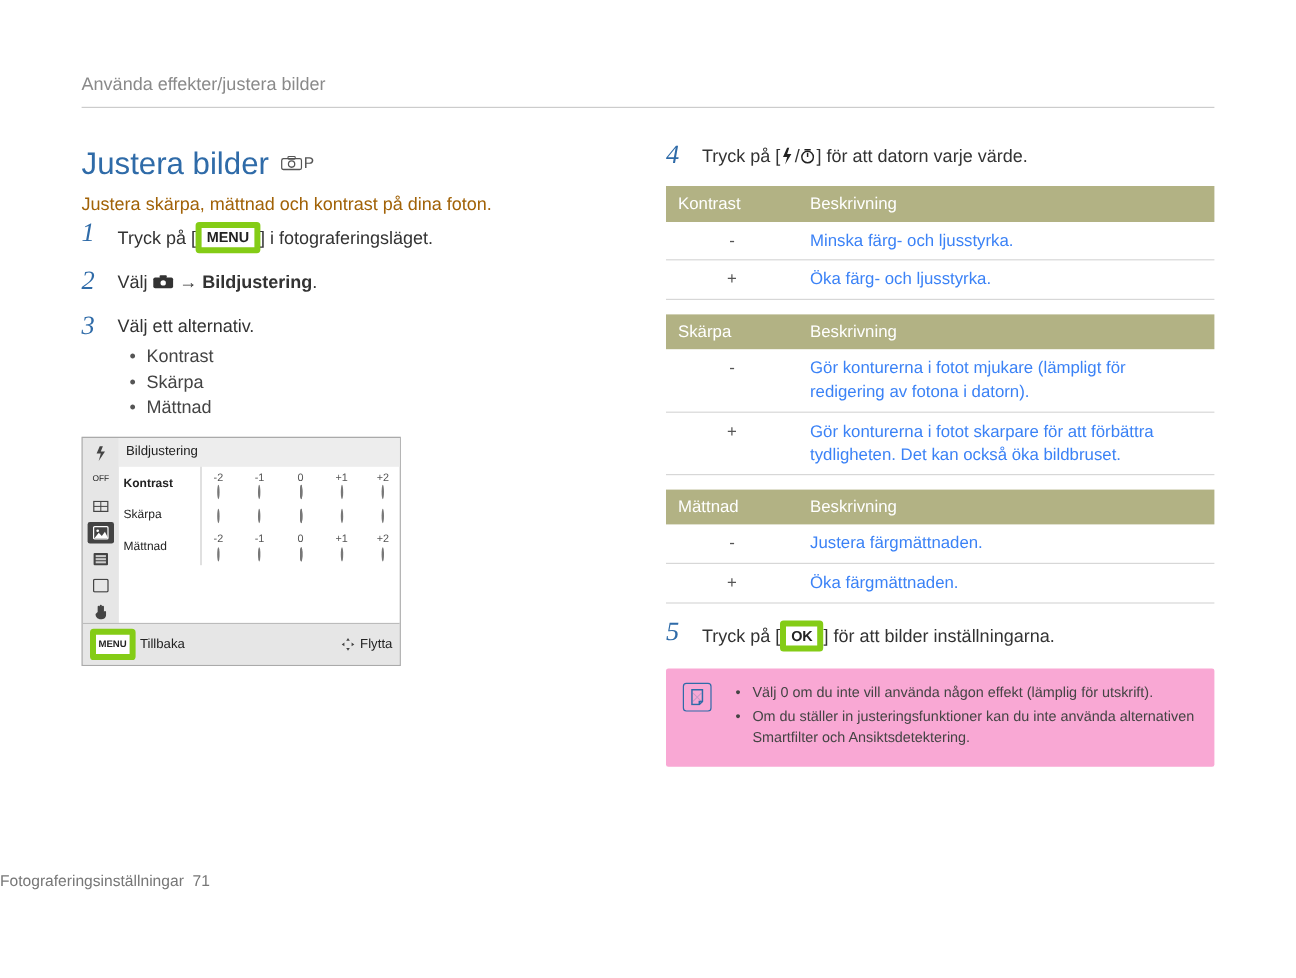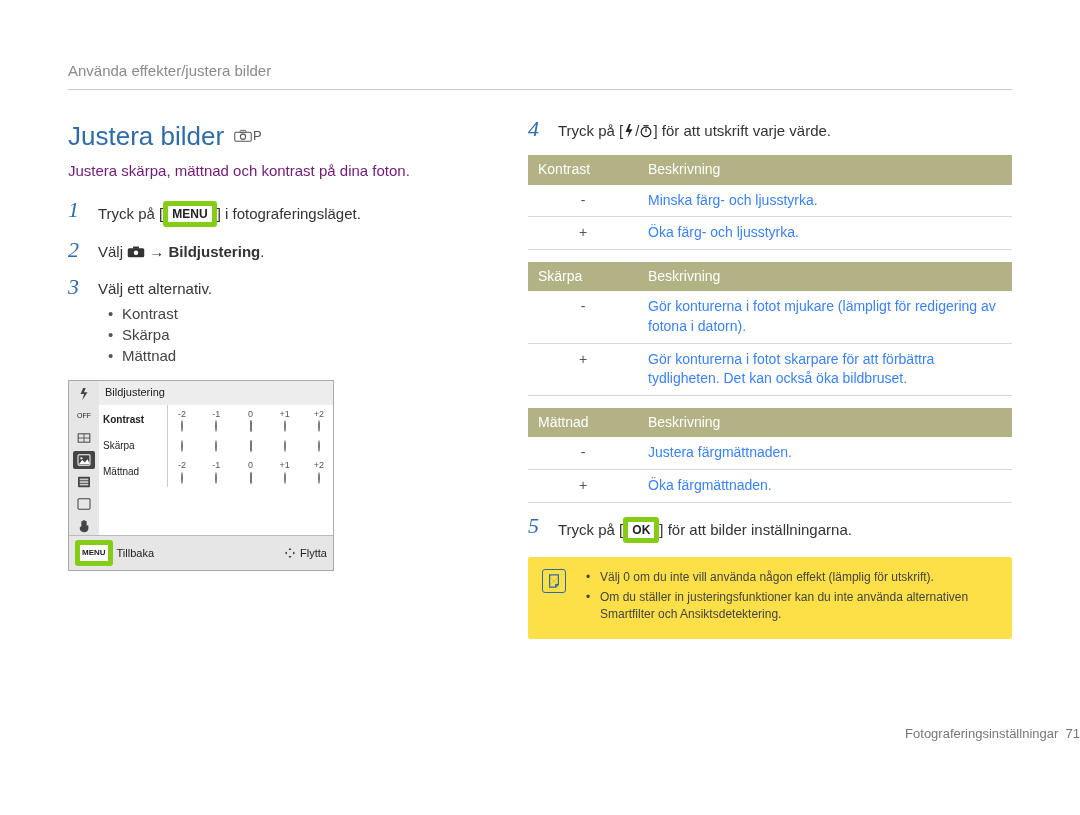--- a/index.html
+++ b/index.html
@@ -24,21 +24,21 @@
     color: #8a8a8a;
     margin-bottom: 8px;
   }
   hr.sep {
     border: none;
     border-top: 1px solid #ccc;
     margin: 0 0 28px 0;
   }
   .columns {
     display: flex;
-    gap: 20px;
+    gap: 47px;
   }
   .col-left { width: 440px; }
   .col-right { flex: 1; }
   h1.title {
     font-size: 26px;
     font-weight: 300;
     color: #2f6ba8;
     margin: 0 0 6px 0;
     display: flex;
     align-items: center;
@@ -46,22 +46,22 @@
   }
   .mode-icon {
     display:inline-flex;
     align-items:center;
     gap:1px;
     font-size:13px;
     color:#555;
   }
   .mode-icon svg{width:18px;height:14px;}
   .intro {
-    color: #701a75;
-    margin-bottom: 18px;
+    color: #a16207;
+    margin-bottom: 2px;
   }
   .step {
     display: flex;
     gap: 10px;
     margin-bottom: 12px;
     align-items: flex-start;
   }
   .step-num {
     font-family: Georgia, 'Times New Roman', serif;
     font-style: italic;
@@ -183,41 +183,41 @@
   table.desc td {
     padding: 6px 10px;
     border-bottom: 1px solid #d7d7d7;
     vertical-align: top;
     color:#3b82f6;
   }
   table.desc td:first-child{text-align:center;color:#555;}
   .note-box {
     display:flex;
     gap:10px;
-    background:#fde047;
+    background:#f9a8d4;
     padding:12px 14px;
     border-radius:2px;
     font-size:12px;
     color:#444;
     margin-top:14px;
   }
   .note-box .note-icon{
     width:22px;height:22px;flex:none;
     border:1px solid #2f6ba8;border-radius:3px;
     display:flex;align-items:center;justify-content:center;
   }
   .note-box ul{margin:0;padding-left:14px;}
   .note-box li{list-style:none;position:relative;padding-left:10px;margin-bottom:4px;}
   .note-box li::before{content:"•";position:absolute;left:-4px;}
   .page-foot{
     position:absolute;
     bottom:26px;
     width:100%;
     left:0;
-    text-align:right;
+    text-align:left;
     font-size:13px;
     color:#777;
   }
 </style>
 </head>
 <body>
 
 <div class="page">
 
   <div class="breadcrumb">Använda effekter/justera bilder</div>
@@ -391,21 +391,21 @@
 
       <div class="step">
         <div class="step-num">4</div>
         <div class="step-body">
           <span>Tryck på [</span><span class="inline-icon"><svg width="12" height="14" viewBox="0 0 12 16">
                 <path d="M6 0 L2 9 H6 L4 16 L10 6 H6 L8 0 Z" fill="#222"></path>
               </svg></span><span>/</span><span class="inline-icon"><svg width="14" height="14" viewBox="0 0 16 16">
                 <circle cx="8" cy="9" r="5.5" fill="none" stroke="#222" stroke-width="1.4"></circle>
                 <line x1="8" y1="9" x2="8" y2="5" stroke="#222" stroke-width="1.4"></line>
                 <line x1="5" y1="2" x2="11" y2="2" stroke="#222" stroke-width="1.4"></line>
-              </svg></span><span>] för att utskrift varje värde.</span>
+              </svg></span><span>] för att datorn varje värde.</span>
         </div>
       </div>
 
       <table class="desc">
         <tbody>
             <tr>
               <th>Kontrast</th>
               <th>Beskrivning</th>
             </tr>
         <tr>

